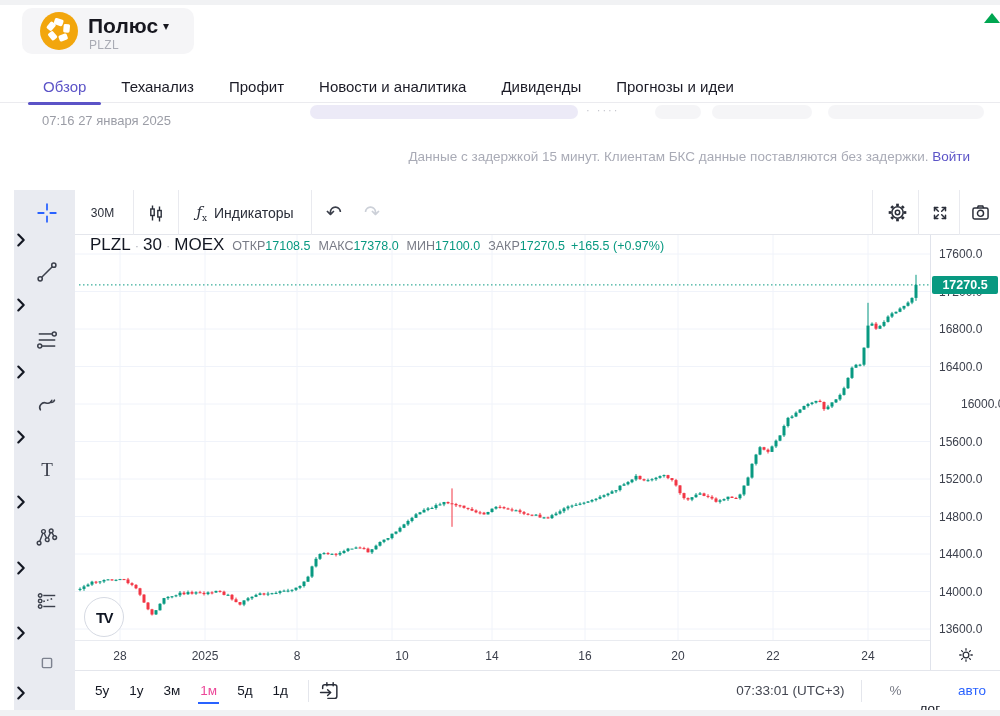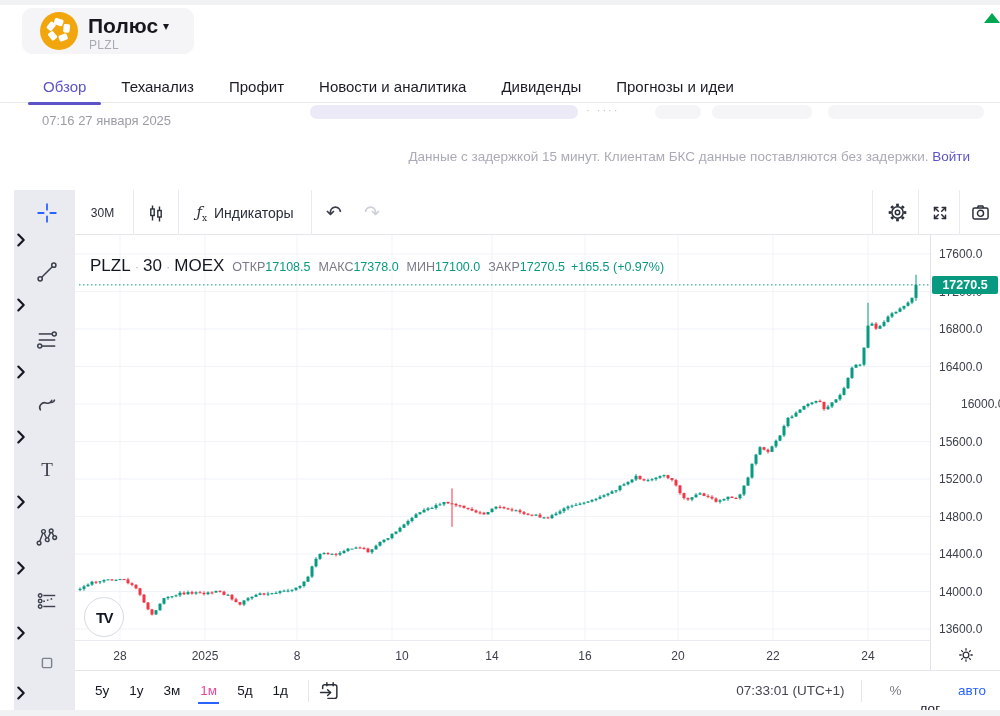--- a/index.html
+++ b/index.html
@@ -55,21 +55,21 @@
   .fx sub { font-size:9px; font-style:normal; }
   #undo-btn { left:240px; width:38px; font-size:19px; color:#3a3e4a; }
   #redo-btn { left:278px; width:38px; font-size:19px; color:#ccd0d8; }
   #settings-btn { left:800px; width:44px; }
   #fullscreen-btn { left:845px; width:40px; }
   #snapshot-btn { left:886px; width:39px; }
 
   
   #plot { left:75px; top:235px; width:855px; height:405px; background:#fff; }
   #plot svg { position:absolute; left:0; top:0; overflow:hidden; }
-  #legend { position:absolute; left:15px; top:21px; white-space:nowrap; z-index:5; }
+  #legend { position:absolute; left:15px; top:0; white-space:nowrap; z-index:5; }
   #legend .sym { font-size:17px; color:#131722; }
   #legend .sep { font-size:13px; color:#b2b5be; margin:0 4px; }
   #legend .lbl { font-size:12.5px; color:#787b86; margin-left:8px; }
   #legend .val { font-size:12.5px; color:#089981; }
   #legend .chg { font-size:12.5px; color:#089981; margin-left:6px; }
   #tv-watermark { position:absolute; left:9px; top:362px; width:40px; height:40px; border:1px solid #d6dae3; background:#fff; border-radius:50%; display:flex; align-items:center; justify-content:center; z-index:1; font-weight:800; font-size:15px; letter-spacing:-1.5px; color:#101623; }
 
   
   #price-axis { left:930px; top:235px; width:70px; height:433px; background:#fff; border-left:1px solid #e0e3eb; }
   .ptick { position:absolute; left:8px; font-size:12px; color:#3c404c; }
@@ -804,21 +804,21 @@
       <svg width="21" height="21" viewBox="0 0 20 20" fill="none" stroke="#2a2e39" stroke-width="1.4" stroke-linecap="round" stroke-linejoin="round">
         <path d="M8.5,4.5 H15 Q17,4.5 17,6.5 V15.5 Q17,17.5 15,17.5 H8.5"></path>
           <path d="M8.5,4.5 H5.5 Q3.5,4.5 3.5,6.5 V8"></path>
           <line x1="7.5" y1="2.5" x2="7.5" y2="5.5"></line>
           <line x1="13.5" y1="2.5" x2="13.5" y2="5.5"></line>
         <line x1="1.5" y1="12" x2="11" y2="12"></line>
           <polyline points="8.2,9.2 11,12 8.2,14.8"></polyline>
       </svg>
     </div>
     <div id="bb-right">
-      <span id="clock">07:33:01 (UTC+1)</span>
+      <span id="clock">07:33:01 (UTC+3)</span>
       <div class="bb-div" style="margin-left:16px"></div>
       <span class="scale-btn" id="percent-btn">%</span>
       <span class="scale-btn" id="log-btn">лог</span>
       <span class="scale-btn" id="auto-btn">авто</span>
     </div>
   </div>
 
   <div class="abs" id="bottom-strip"></div>
 </div>
 

